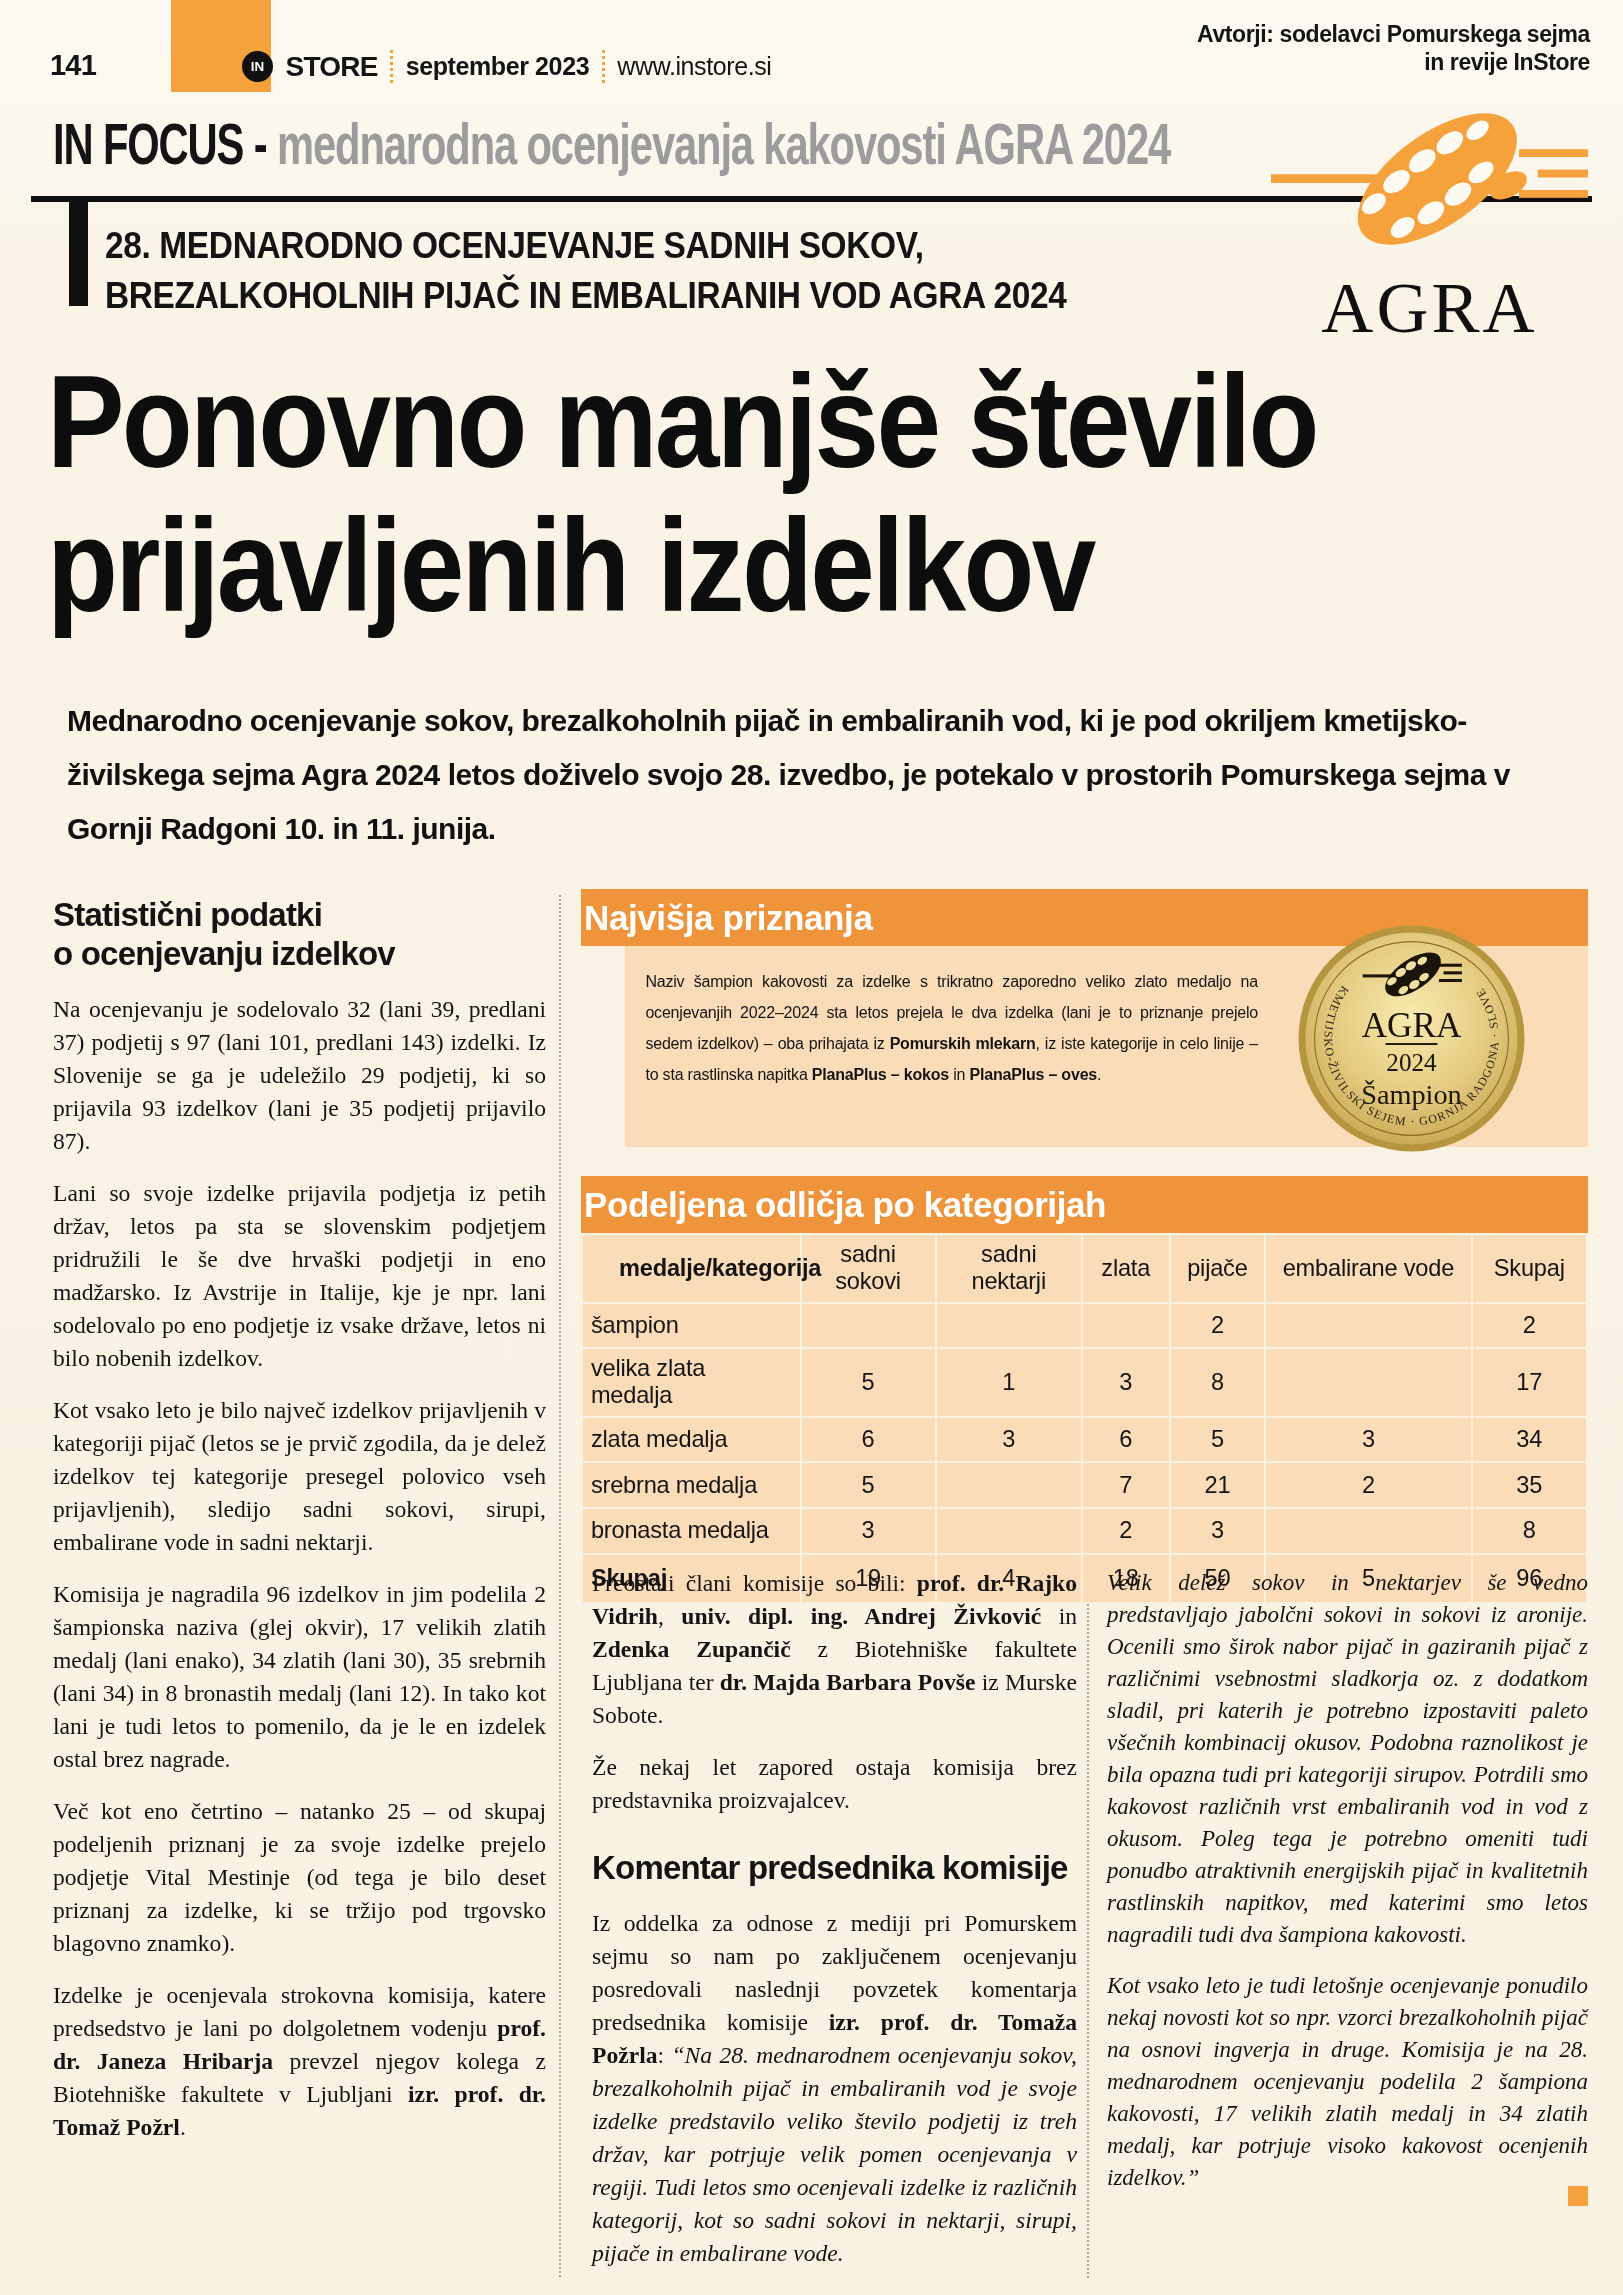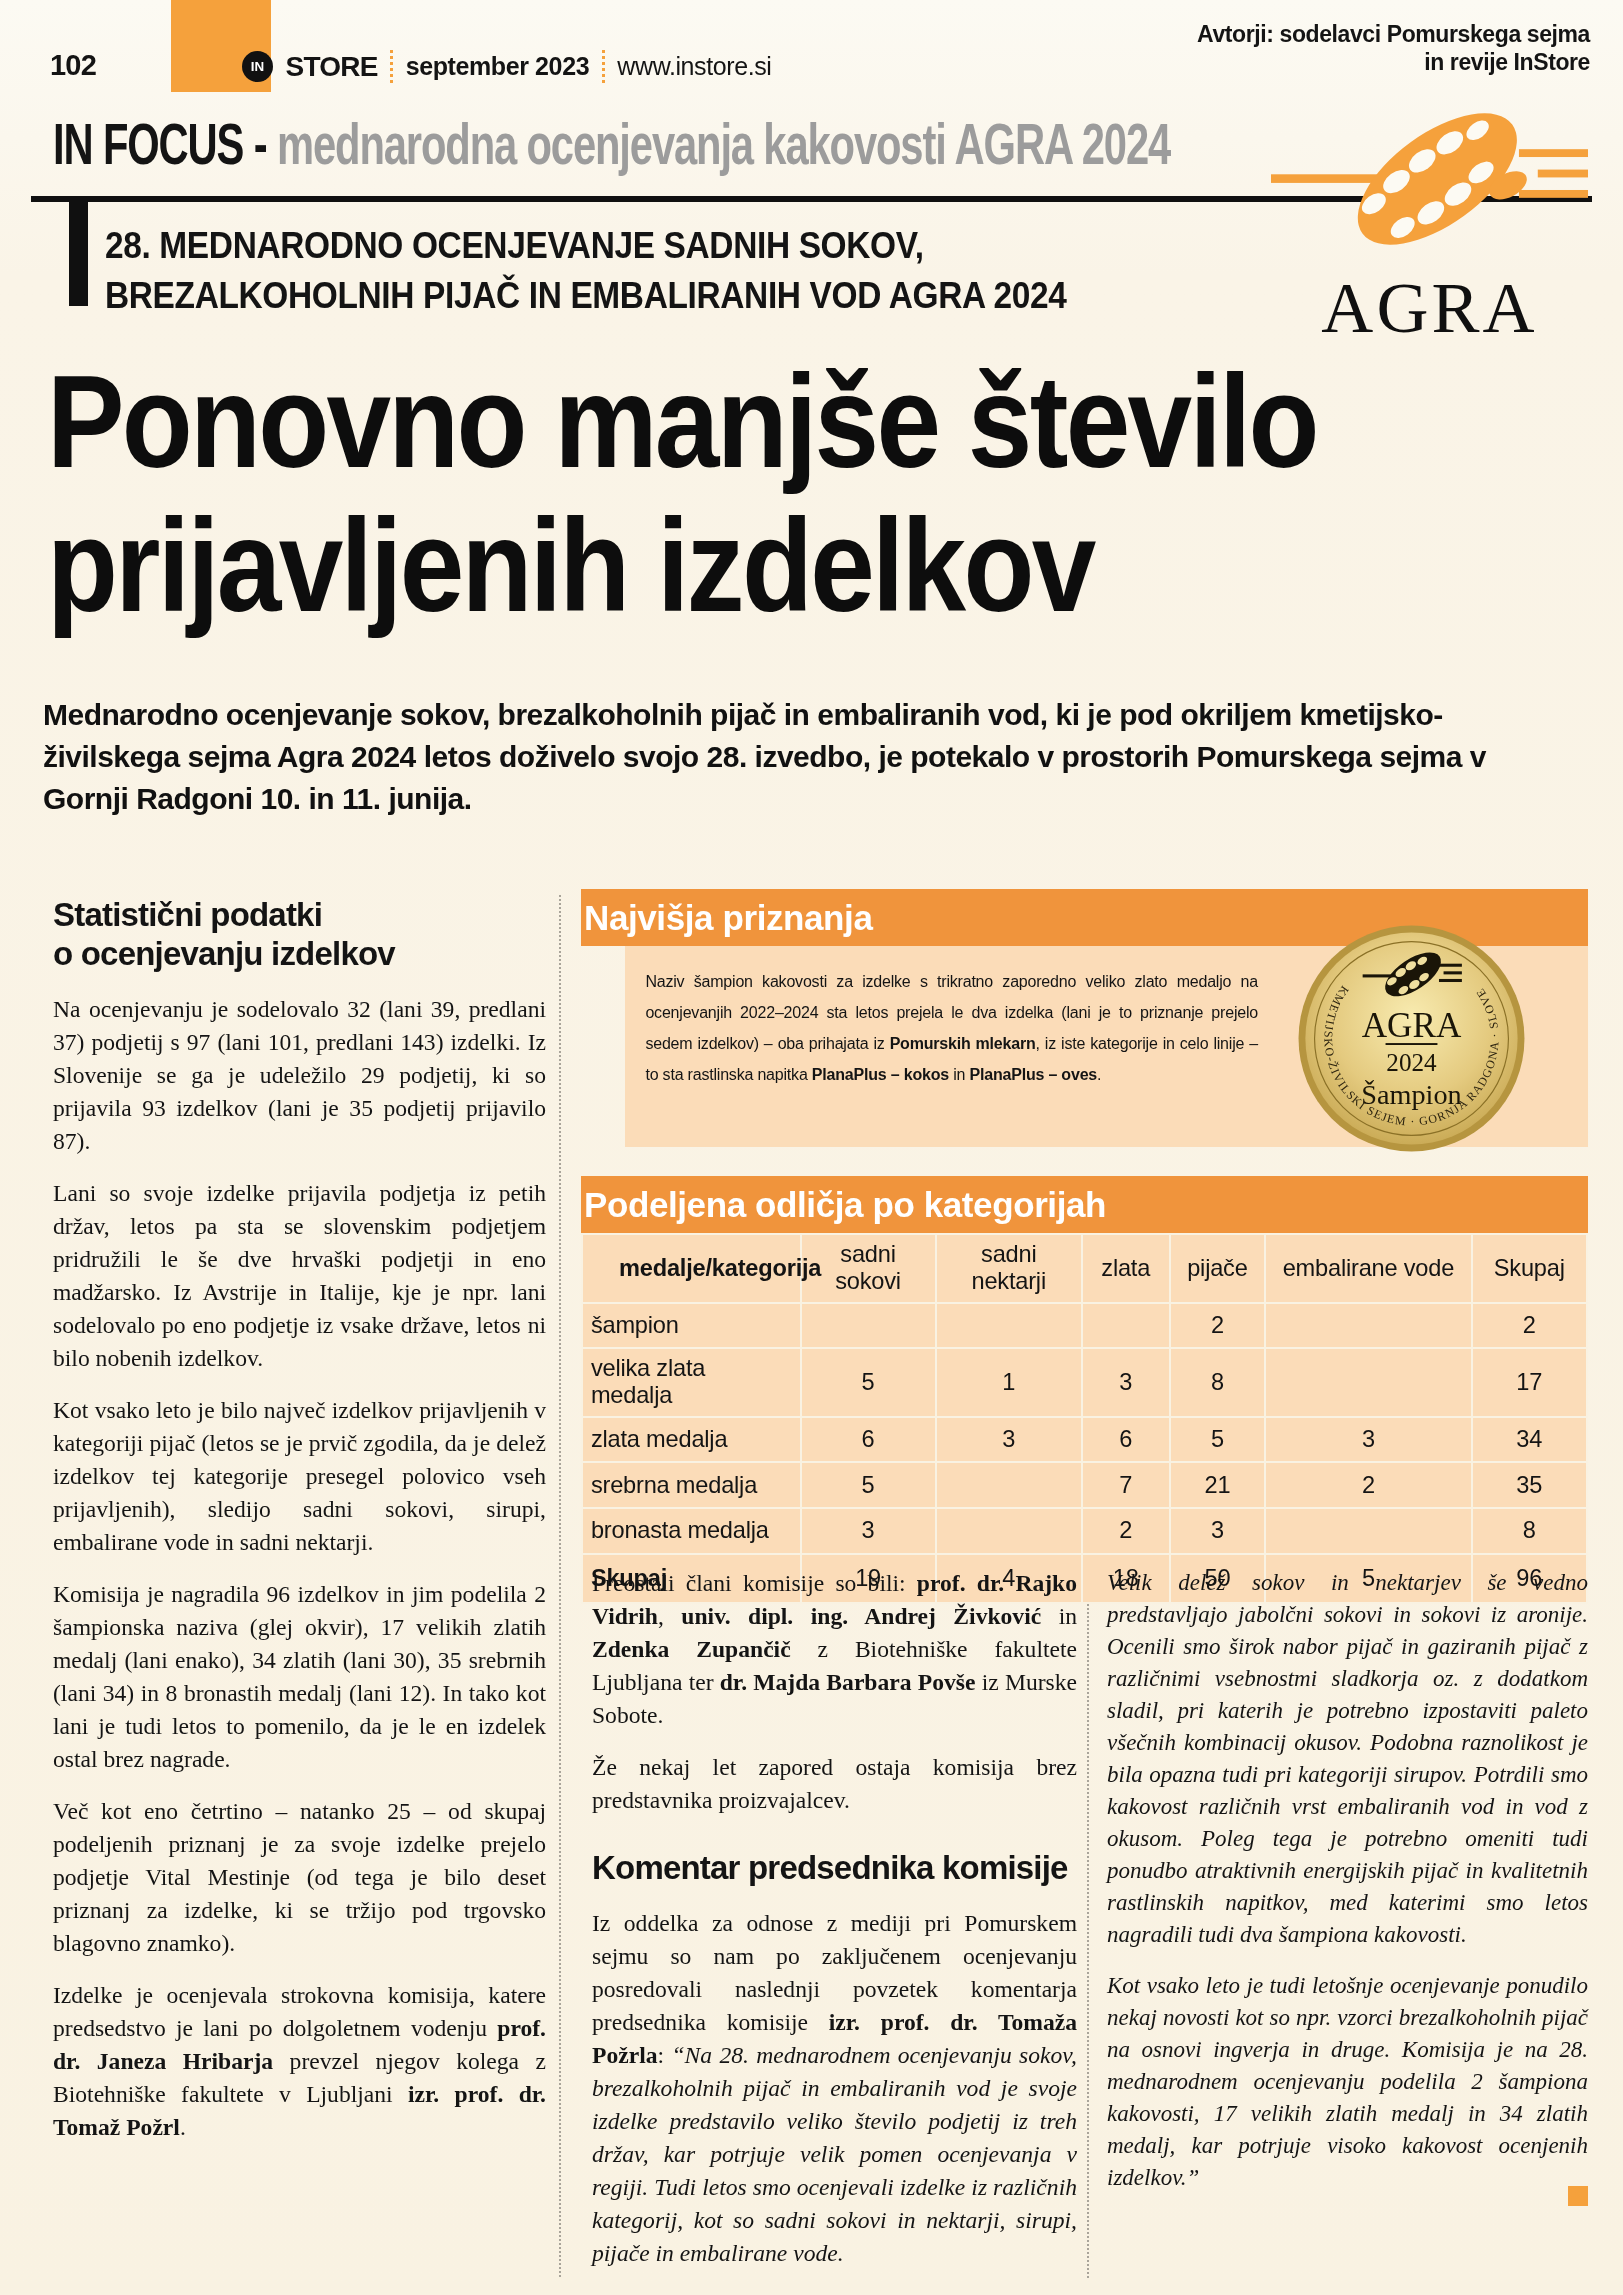--- a/index.html
+++ b/index.html
@@ -36,22 +36,22 @@
     letter-spacing:-0.4px;transform:scaleX(0.93);transform-origin:left top;white-space:nowrap;}
 
   
   .agra-logo{position:absolute;left:1271px;top:94px;width:317px;text-align:center;}
   .agra-logo svg{display:block;margin:0 auto;}
   .agra-word{font-family:"Liberation Serif",serif;font-size:72px;letter-spacing:3.1px;color:#101010;margin-top:3.1px;}
 
   
   .title{position:absolute;left:47px;top:350px;font-size:132px;line-height:144px;font-weight:800;
     letter-spacing:-3.1px;transform:scaleX(0.88);transform-origin:left top;white-space:nowrap;color:#0d0d0d;}
-  .lead{position:absolute;left:43px;top:694px;width:1484px;font-size:30px;font-weight:700;
-    line-height:42px;letter-spacing:-0.5px;color:#111;}
+  .lead{position:absolute;left:67px;top:694px;width:1484px;font-size:30px;font-weight:700;
+    line-height:54px;letter-spacing:-0.5px;color:#111;}
 
   
   .divider{position:absolute;border-left:2.4px dotted #A9A49A;}
   .div1{left:559px;top:895px;height:1382px;}
   .div2{left:1087px;top:1567px;height:711px;}
 
   .col{position:absolute;font-family:"Liberation Serif",serif;font-size:23.6px;line-height:33px;text-align:justify;}
   .leftcol{left:53px;top:895px;width:493px;}
   .midcol{left:583px;top:1567px;width:485px;margin-left:9px;}
   .rightcol{left:1107px;top:1567px;width:481px;font-style:italic;font-size:23px;line-height:32px;}
@@ -88,21 +88,21 @@
   .awards tr.total td.catcol{font-weight:800;}
 
   .endmark-row{text-align:right;margin-top:-30px;}
   .endmark{display:inline-block;width:20.4px;height:20.4px;background:#F5A13C;}
 </style>
 </head>
 <body>
 
 <div class="page">
 
-  <div class="pagenum">102</div>
+  <div class="pagenum">141</div>
   <div class="head-tab"></div>
   <div class="brandrow">
     <span class="in-circle">IN</span>
     <span class="brand-store">STORE</span>
     <span class="vsep"></span>
     <span class="issue">september 2023</span>
     <span class="vsep"></span>
     <span class="site">www.instore.si</span>
   </div>
   <div class="authors">

